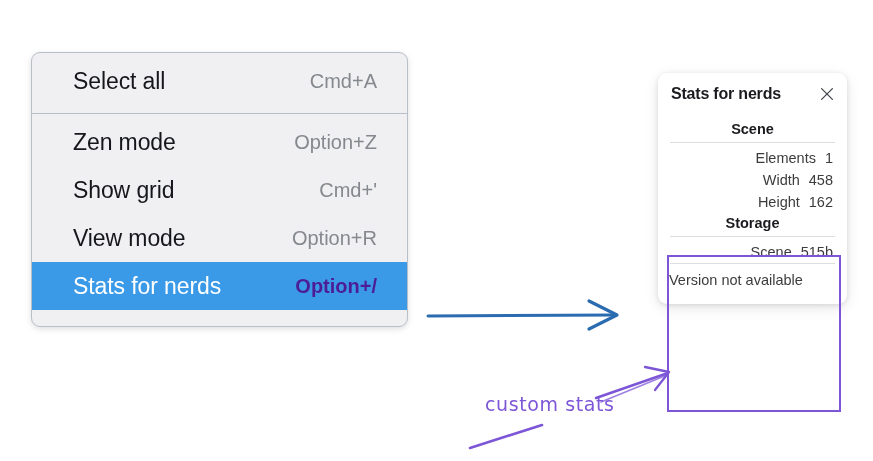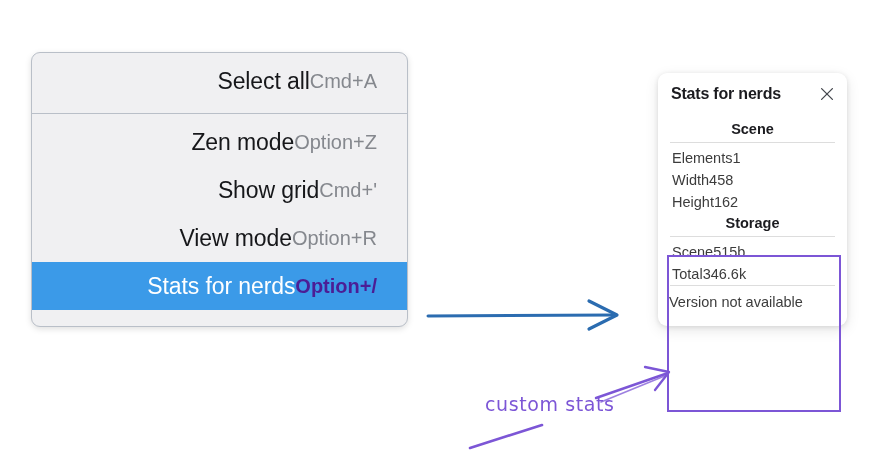--- a/index.html
+++ b/index.html
@@ -33,21 +33,21 @@
   }
   .menu-group { display: block; }
   .menu-separator {
     height: 1px;
     background: #b9bfc8;
     margin: 8px 0 4px 0;
   }
   .menu-item {
     display: flex;
     align-items: center;
-    justify-content: flex-end;
+    justify-content: space-between;
     height: 48px;
     padding: 0 30px 0 41px;
     box-sizing: border-box;
     cursor: default;
   }
   .menu-item .label {
     font-size: 23px;
     color: #16171a;
     letter-spacing: -0.1px;
     white-space: nowrap;
@@ -105,25 +105,26 @@
     color: #1b1b1f;
     padding: 2px 0 5px 0;
   }
   .section-rule {
     height: 1px;
     background: #dddddd;
     margin: 0 2px 4px 2px;
   }
   .stat-row {
     display: flex;
-    justify-content: flex-start;
+    justify-content: flex-end;
     align-items: baseline;
     padding: 3px 4px 3px 4px;
     font-size: 14.5px;
     color: #3c3c3c;
+    gap: 9px;
   }
   .stat-row .k { white-space: nowrap; }
   .stat-row .v { white-space: nowrap; }
   .plain-row {
     padding: 4px 4px 2px 1px;
     font-size: 14.5px;
     color: #3c3c3c;
     white-space: nowrap;
   }
 
@@ -217,24 +218,20 @@
     <span class="k">Height</span>
     <span class="v">162</span>
   </div>
 
   <div class="section-head">Storage</div>
   <div class="section-rule"></div>
   <div class="stat-row">
     <span class="k">Scene</span>
     <span class="v">515b</span>
   </div>
-  <div class="stat-row">
-    <span class="k">Total</span>
-    <span class="v">346.6k</span>
-  </div>
 
   <div class="section-rule"></div>
   <div class="plain-row">Version not available</div>
 
 </div>
 
 <div class="annot-box"></div>
 
 <svg class="annot-layer" viewBox="0 0 873 461">
 

